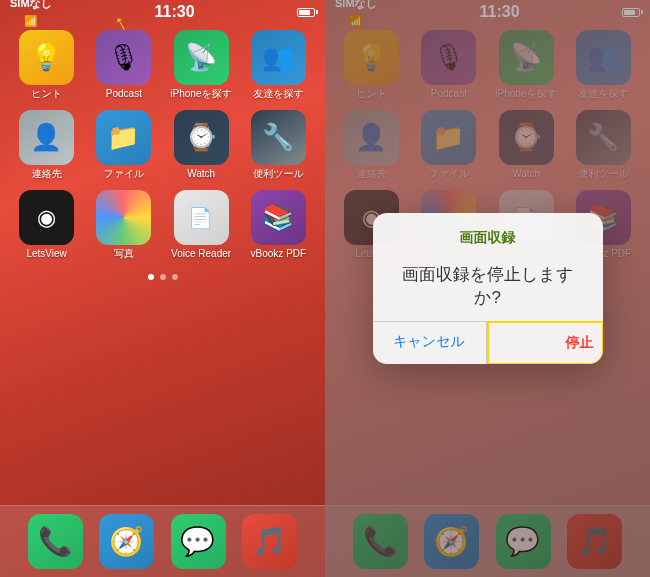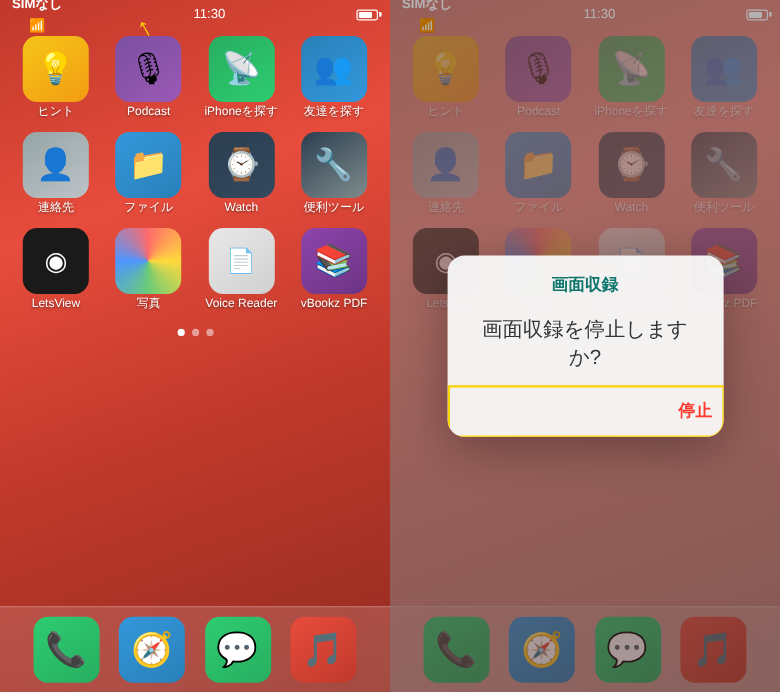--- a/index.html
+++ b/index.html
@@ -28,21 +28,21 @@
       display: flex;
       justify-content: space-between;
       align-items: center;
       padding: 4px 10px 2px;
       height: 22px;
       font-size: 11px;
       color: white;
       font-weight: 600;
     }
     .status-left { display: flex; align-items: center; gap: 4px; font-size: 11px; flex-direction: column; }
-    .status-center { font-size: 11px; font-weight: 400; }
+    .status-center { font-size: 16px; font-weight: 700; }
     .status-right { display: flex; align-items: center; gap: 3px; font-size: 11px; }
     .battery-icon {
       width: 18px; height: 9px;
       border: 1.5px solid white;
       border-radius: 2px;
       position: relative;
       display: inline-flex;
       align-items: center;
       padding: 1px;
     }
@@ -166,21 +166,21 @@
       overflow: hidden;
       box-shadow: 0 10px 40px rgba(0,0,0,0.3);
     }
     .dialog-content {
       padding: 16px 16px 12px;
       text-align: center;
     }
     .dialog-title {
       font-size: 14px;
       font-weight: 700;
-      color: #0f766e;
+      color: #4d7c0f;
       margin-bottom: 16px;
     }
     .dialog-message {
       font-size: 17px;
       color: #333;
     }
     .dialog-buttons {
       display: flex;
       border-top: 1px solid #ccc;
     }
@@ -380,20 +380,21 @@
     <div class="dot"></div>
   </div>
 
   <div class="dialog-overlay">
     <div class="dialog-box">
       <div class="dialog-content">
         <div class="dialog-title">画面収録</div>
         <div class="dialog-message">画面収録を停止しますか?</div>
       </div>
       <div class="dialog-buttons">
+        <div class="dialog-btn cancel">キャンセル</div>
         <div class="dialog-btn stop">停止</div>
       </div>
     </div>
   </div>
 
   <div class="dock" style="opacity:0.7;">
     <div class="dock-icon icon-phone">📞</div>
     <div class="dock-icon icon-safari">🧭</div>
     <div class="dock-icon icon-messages">💬</div>
     <div class="dock-icon icon-music">🎵</div>

